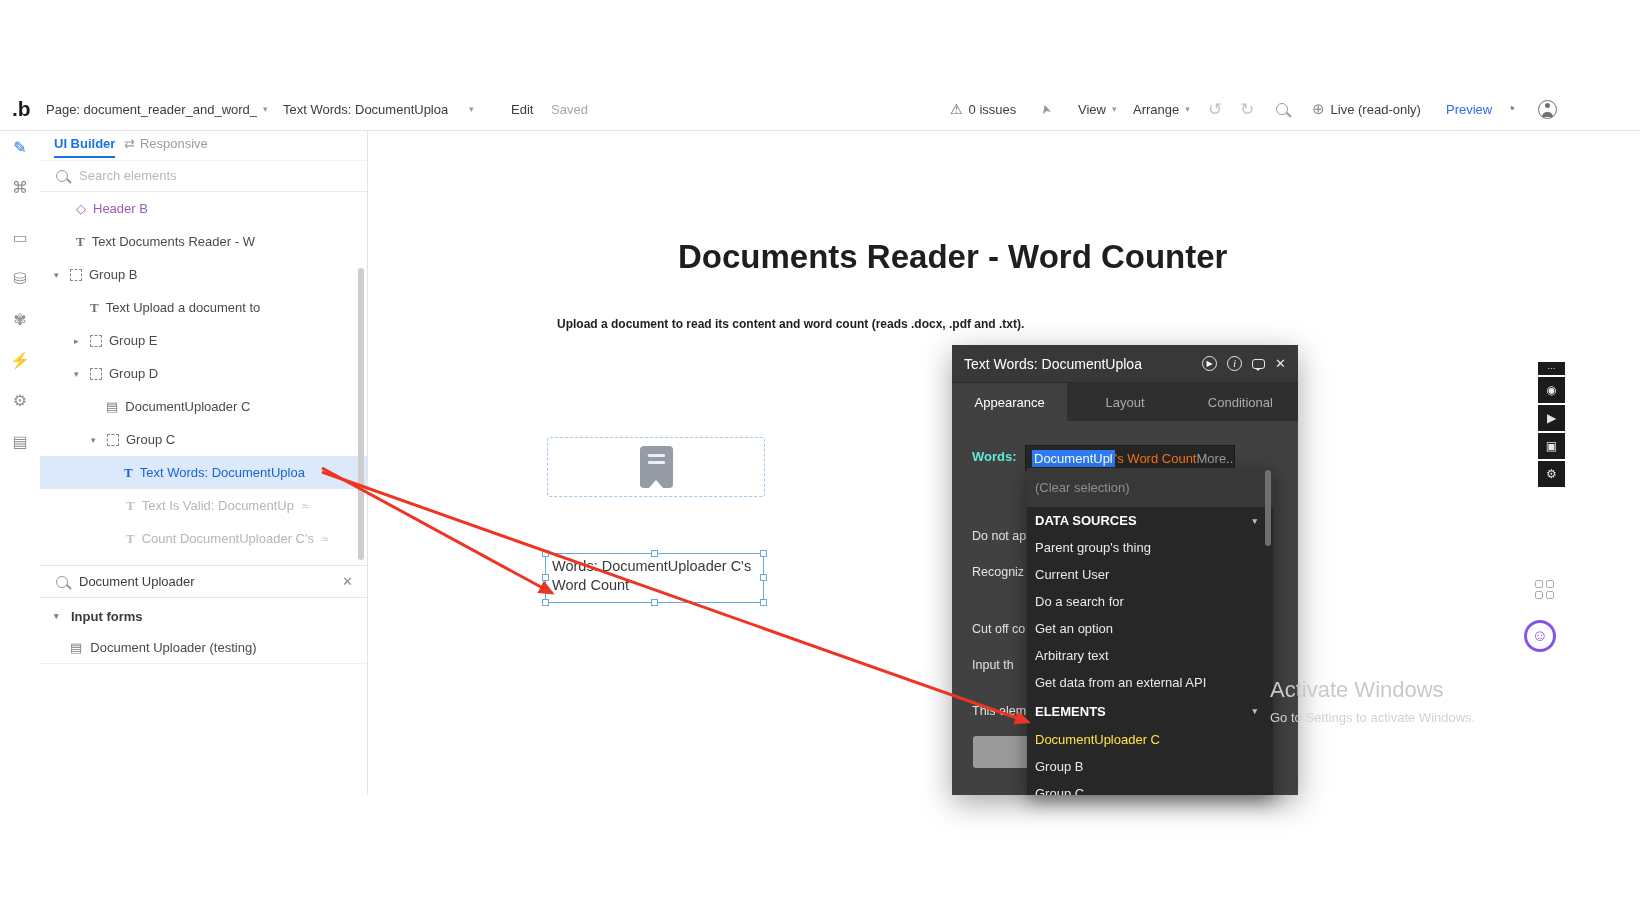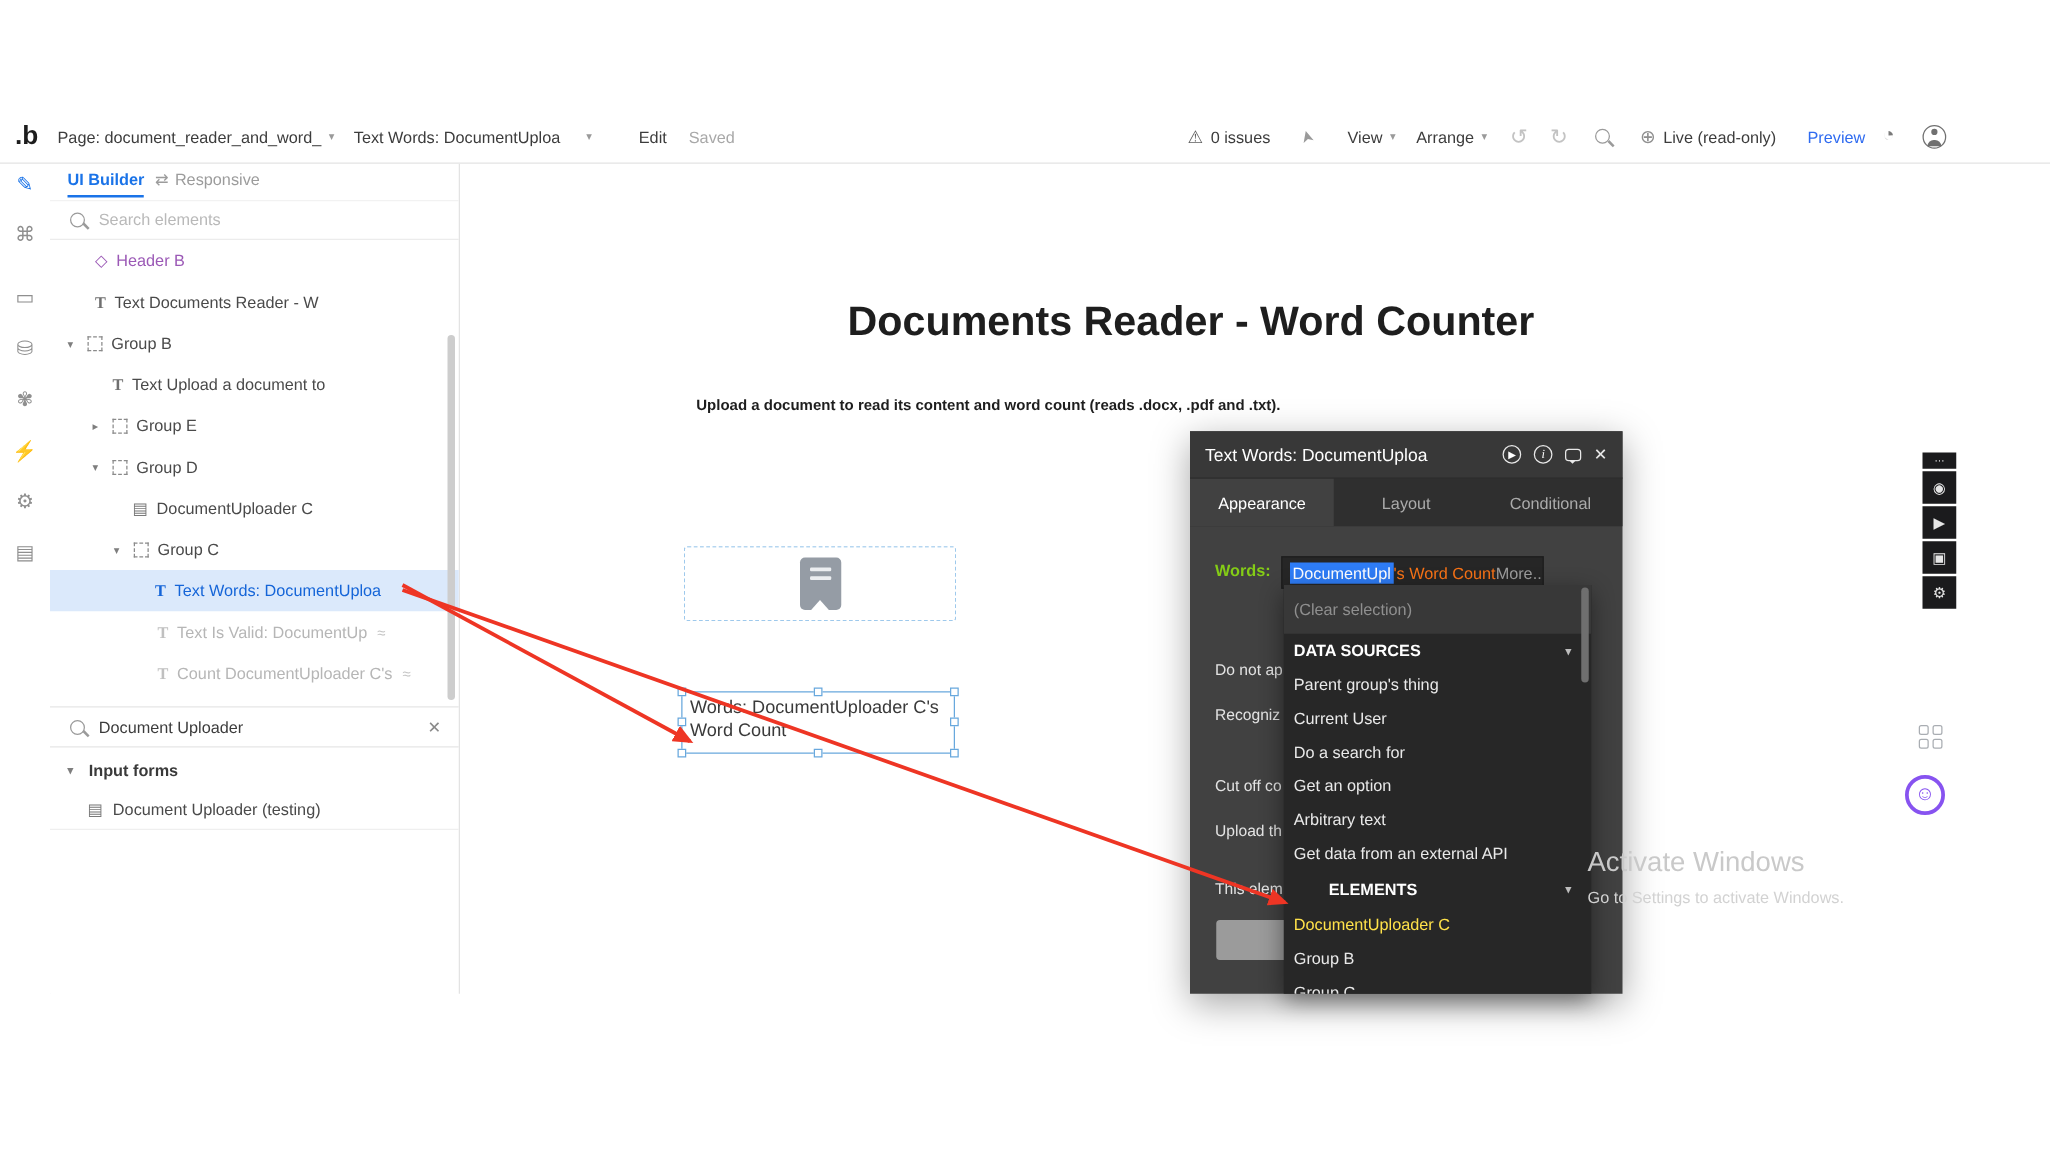--- a/index.html
+++ b/index.html
@@ -72,35 +72,35 @@
   .insp-title{height:37px;background:#383838;border-bottom:1px solid #2b2b2b;display:flex;align-items:center;padding:0 12px;color:#fff;font-size:14px;}
   .insp-icons{margin-left:auto;display:flex;gap:10px;align-items:center;}
   .circ{display:inline-flex;width:15px;height:15px;border:1.4px solid #e8e8e8;border-radius:50%;align-items:center;justify-content:center;font-size:8px;box-sizing:border-box;}
   .circ.i-info{font-size:10px;font-style:italic;font-family:"Liberation Serif",serif;}
   .cbubble{display:inline-block;width:13px;height:10px;border:1.4px solid #e8e8e8;border-radius:3px;position:relative;box-sizing:border-box;}
   .cbubble::after{content:"";position:absolute;bottom:-6px;left:2px;border:3px solid transparent;border-top-color:#e8e8e8;}
   .x-glyph{font-size:13px;color:#e8e8e8;}
   .insp-tabs{height:38px;background:#2f2f2f;display:flex;}
   .itab{flex:1;display:flex;align-items:center;justify-content:center;color:#ababab;}
   .itab.active{background:#414141;color:#fff;}
-  .words-label{position:absolute;left:20px;top:104px;font-weight:700;color:#84cc16;}
+  .words-label{position:absolute;left:20px;top:104px;font-weight:700;color:#5eead4;}
   .expr-field{position:absolute;left:73px;top:100px;width:210px;height:26px;background:#262626;border:1px solid #1c1c1c;display:flex;align-items:center;padding:0 6px;box-sizing:border-box;white-space:nowrap;overflow:hidden;}
   .expr-sel{background:#2e7cf6;color:#fff;padding:1px 2px;}
   .expr-rest{color:#f97316;}
   .expr-more{margin-left:auto;color:#9c9c9c;}
   .insp-lab{position:absolute;left:20px;color:#e3e3e3;font-size:12.5px;white-space:nowrap;}
   .dim-btn{position:absolute;left:21px;top:391px;width:57px;height:32px;background:#9b9b9b;border-radius:3px;}
 
   
   #dropdown{position:absolute;left:1027px;top:468px;width:246px;height:327px;background:#272727;z-index:60;box-shadow:0 6px 18px rgba(0,0,0,.45);overflow:hidden;font-size:13px;color:#e9e9e9;}
   .dd-row{height:27px;display:flex;align-items:center;padding:0 8px;box-sizing:border-box;white-space:nowrap;}
   .dd-clear{height:39px;color:#8f8f8f;background:#383838;}
   .dd-head{font-weight:700;color:#fff;}
   .dd-head .ddcaret{margin-left:auto;margin-right:8px;font-size:9px;color:#bdbdbd;}
-  .dd-el-head{height:30px;margin-left:28px;}
+  .dd-el-head{height:30px;}
   .dd-hl{color:#ffe24a;}
   .dd-scroll{position:absolute;right:2px;top:2px;width:6px;height:76px;background:#6f6f6f;border-radius:3px;}
 
   
   #capturebar{position:absolute;left:1538px;top:362px;width:27px;z-index:45;display:flex;flex-direction:column;gap:2px;}
   .cap-tile{background:#1b1b1d;color:#e6e6e6;display:flex;align-items:center;justify-content:center;height:26px;font-size:12px;}
   .cap-tile.small{height:13px;font-size:8px;}
   #apps-icon{position:absolute;left:1535px;top:580px;display:grid;grid-template-columns:8px 8px;grid-template-rows:8px 8px;gap:3px;z-index:45;}
   #apps-icon span{border:1.6px solid #a9adb2;border-radius:2px;box-sizing:border-box;}
   #chat-widget{position:absolute;left:1524px;top:620px;width:32px;height:32px;border:3px solid #8753f0;border-radius:50%;background:#fff;display:flex;align-items:center;justify-content:center;color:#8753f0;font-size:16px;box-sizing:border-box;z-index:45;}
@@ -296,21 +296,21 @@
     </div>
     <span class="words-label">Words:</span>
     <div class="expr-field">
       <span class="expr-sel">DocumentUpl</span>
       <span class="expr-rest">'s Word Count</span>
       <span class="expr-more">More...</span>
     </div>
     <span class="insp-lab" style="top:184px">Do not ap</span>
     <span class="insp-lab" style="top:220px">Recogniz</span>
     <span class="insp-lab" style="top:277px">Cut off co</span>
-    <span class="insp-lab" style="top:313px">Upload th</span>
+    <span class="insp-lab" style="top:313px">Input th</span>
     <span class="insp-lab" style="top:359px">This elem</span>
     <div class="dim-btn"></div>
   </div>
 
   <div id="dropdown">
     <div class="dd-row dd-clear">(Clear selection)</div>
     <div class="dd-row dd-head">
       <span>DATA SOURCES</span>
       <span class="ddcaret">▾</span>
     </div>

